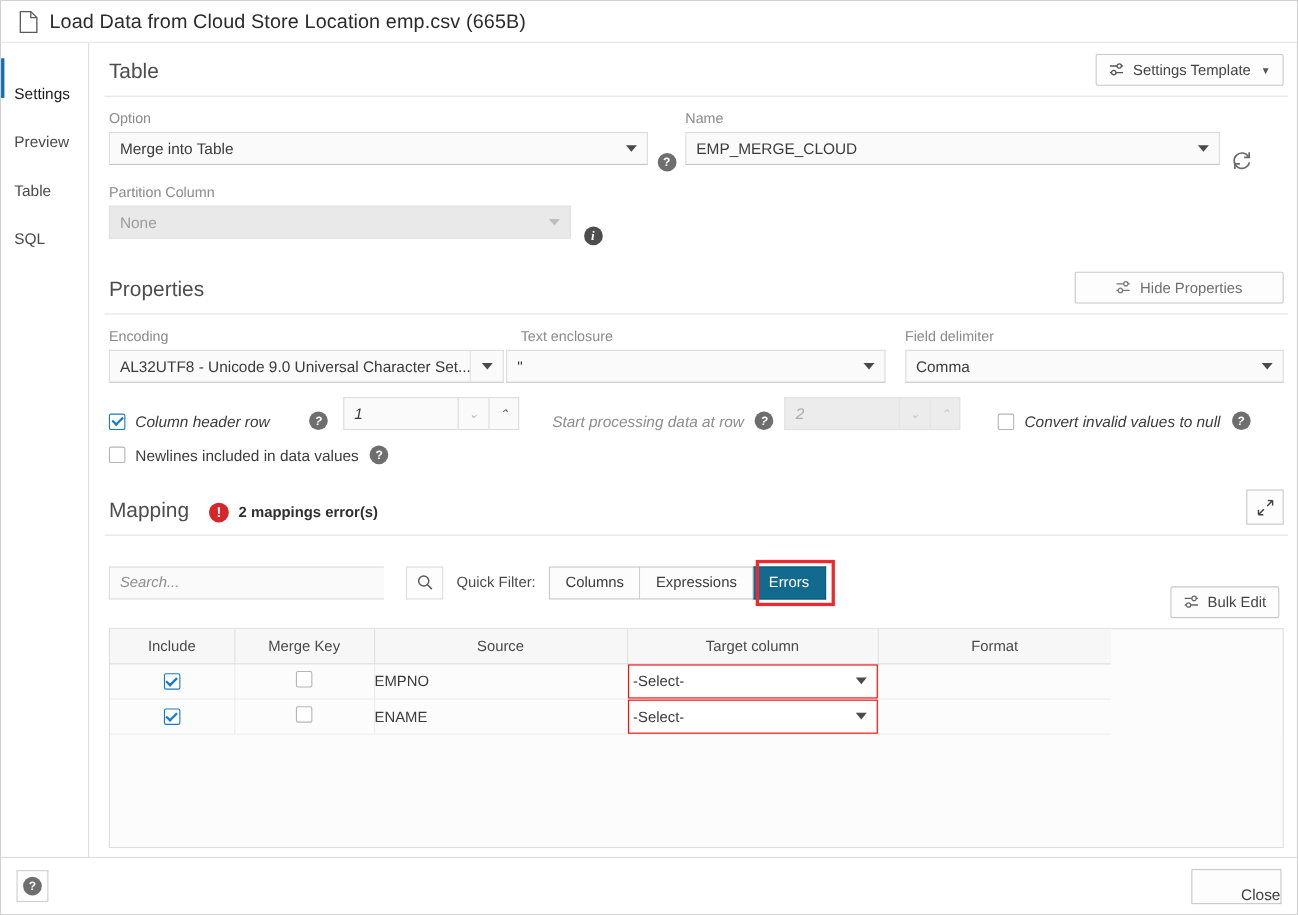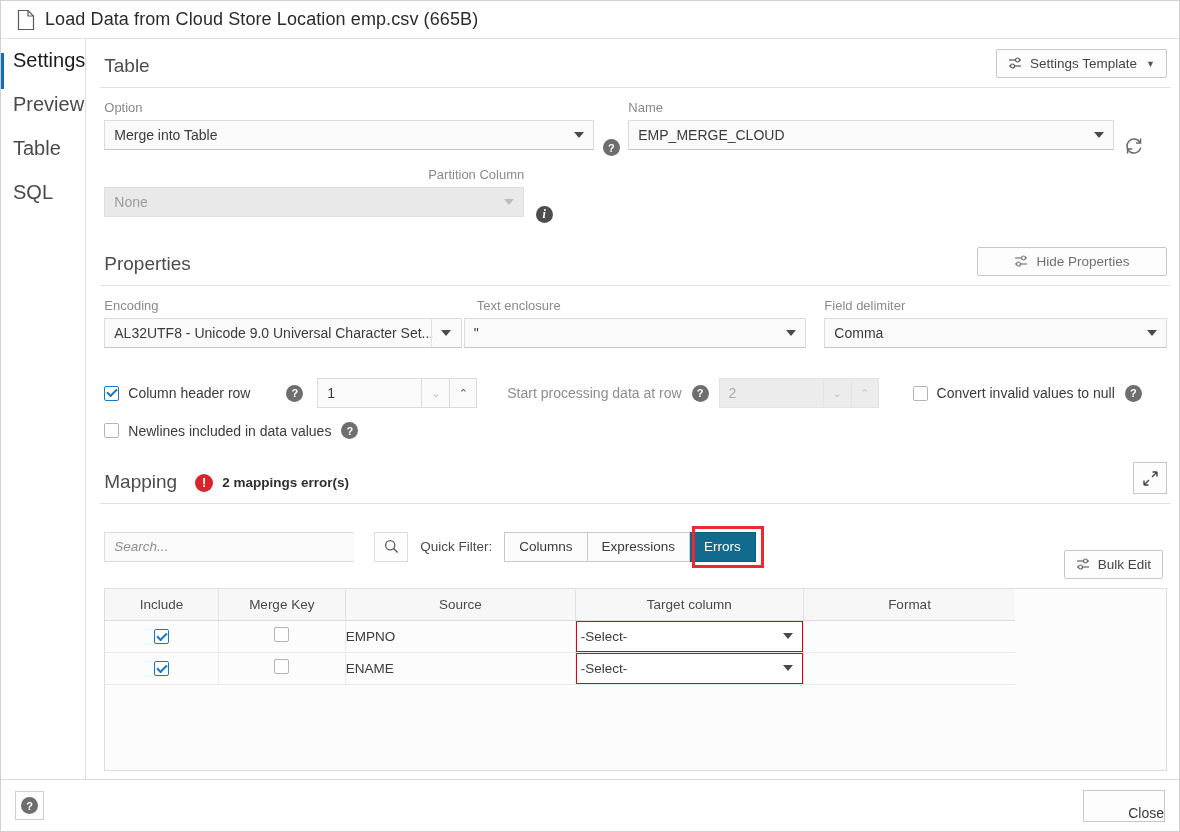--- a/index.html
+++ b/index.html
@@ -47,23 +47,23 @@
   .sidebar {
     flex: 0 0 80px;
     border-right: 1px solid #e0e0e0;
     background: #fff;
     padding-top: 10px;
   }
   .side-item {
     position: relative;
     height: 44px;
     display: flex;
-    align-items: flex-start;
+    align-items: flex-end;
     padding-left: 12px;
-    font-size: 20px;
+    font-size: 14px;
     color: #4a4a4a;
     cursor: pointer;
     white-space: nowrap;
   }
   .side-item.active { color: #1b1b1b; }
   .side-item.active::before {
     content: "";
     position: absolute;
     left: 0; top: 4px; bottom: 4px;
     width: 3px;
@@ -441,21 +441,21 @@
         </div>
         <div style="width:40px; display:flex; align-items:flex-end; justify-content:center; height:56px;">
           <svg class="refresh-ico" viewBox="0 0 20 20">
             <path d="M16 6.5 A7 7 0 1 0 16.8 11.6" fill="none" stroke="#6a6a6a" stroke-width="1.5"></path>
             <path d="M16.6 2.4 L16.6 7 L12 7" fill="none" stroke="#6a6a6a" stroke-width="1.5"></path>
             <path d="M3.6 17.6 L3.6 13 L8.2 13" fill="none" stroke="#6a6a6a" stroke-width="1.5"></path>
           </svg>
         </div>
       </div>
 
-      <div class="row" style="margin-top:11px;text-align:right;">
+      <div class="row" style="margin-top:11px;">
         <div class="field" style="width:420px;">
           <div class="field-label">Partition Column</div>
           <div class="select disabled">
             <span>None</span>
             <span class="arrow"></span>
           </div>
         </div>
         <div style="width:40px; display:flex; align-items:flex-end; justify-content:center; height:56px;">
           <div class="info-ico">i</div>
         </div>
@@ -495,21 +495,21 @@
         <div style="width:18px;"></div>
         <div class="field" style="width:345px;">
           <div class="field-label">Field delimiter</div>
           <div class="select">
             <span>Comma</span>
             <span class="arrow"></span>
           </div>
         </div>
       </div>
 
-      <div class="row" style="margin-top:30px; align-items:center;">
+      <div class="row" style="margin-top:13px; align-items:flex-end;font-style:italic;">
         <div class="cb-wrap" style="width:182px;">
           <span class="cb checked"></span>
           <span class="cb-label">Column header row</span>
         </div>
         <div class="help-ico" style="margin-right:14px;">?</div>
         <div class="spinner">
           <div class="val">1</div>
           <div class="btns">
             <div class="sbtn down">⌄</div>
             <div class="sbtn up">⌃</div>

